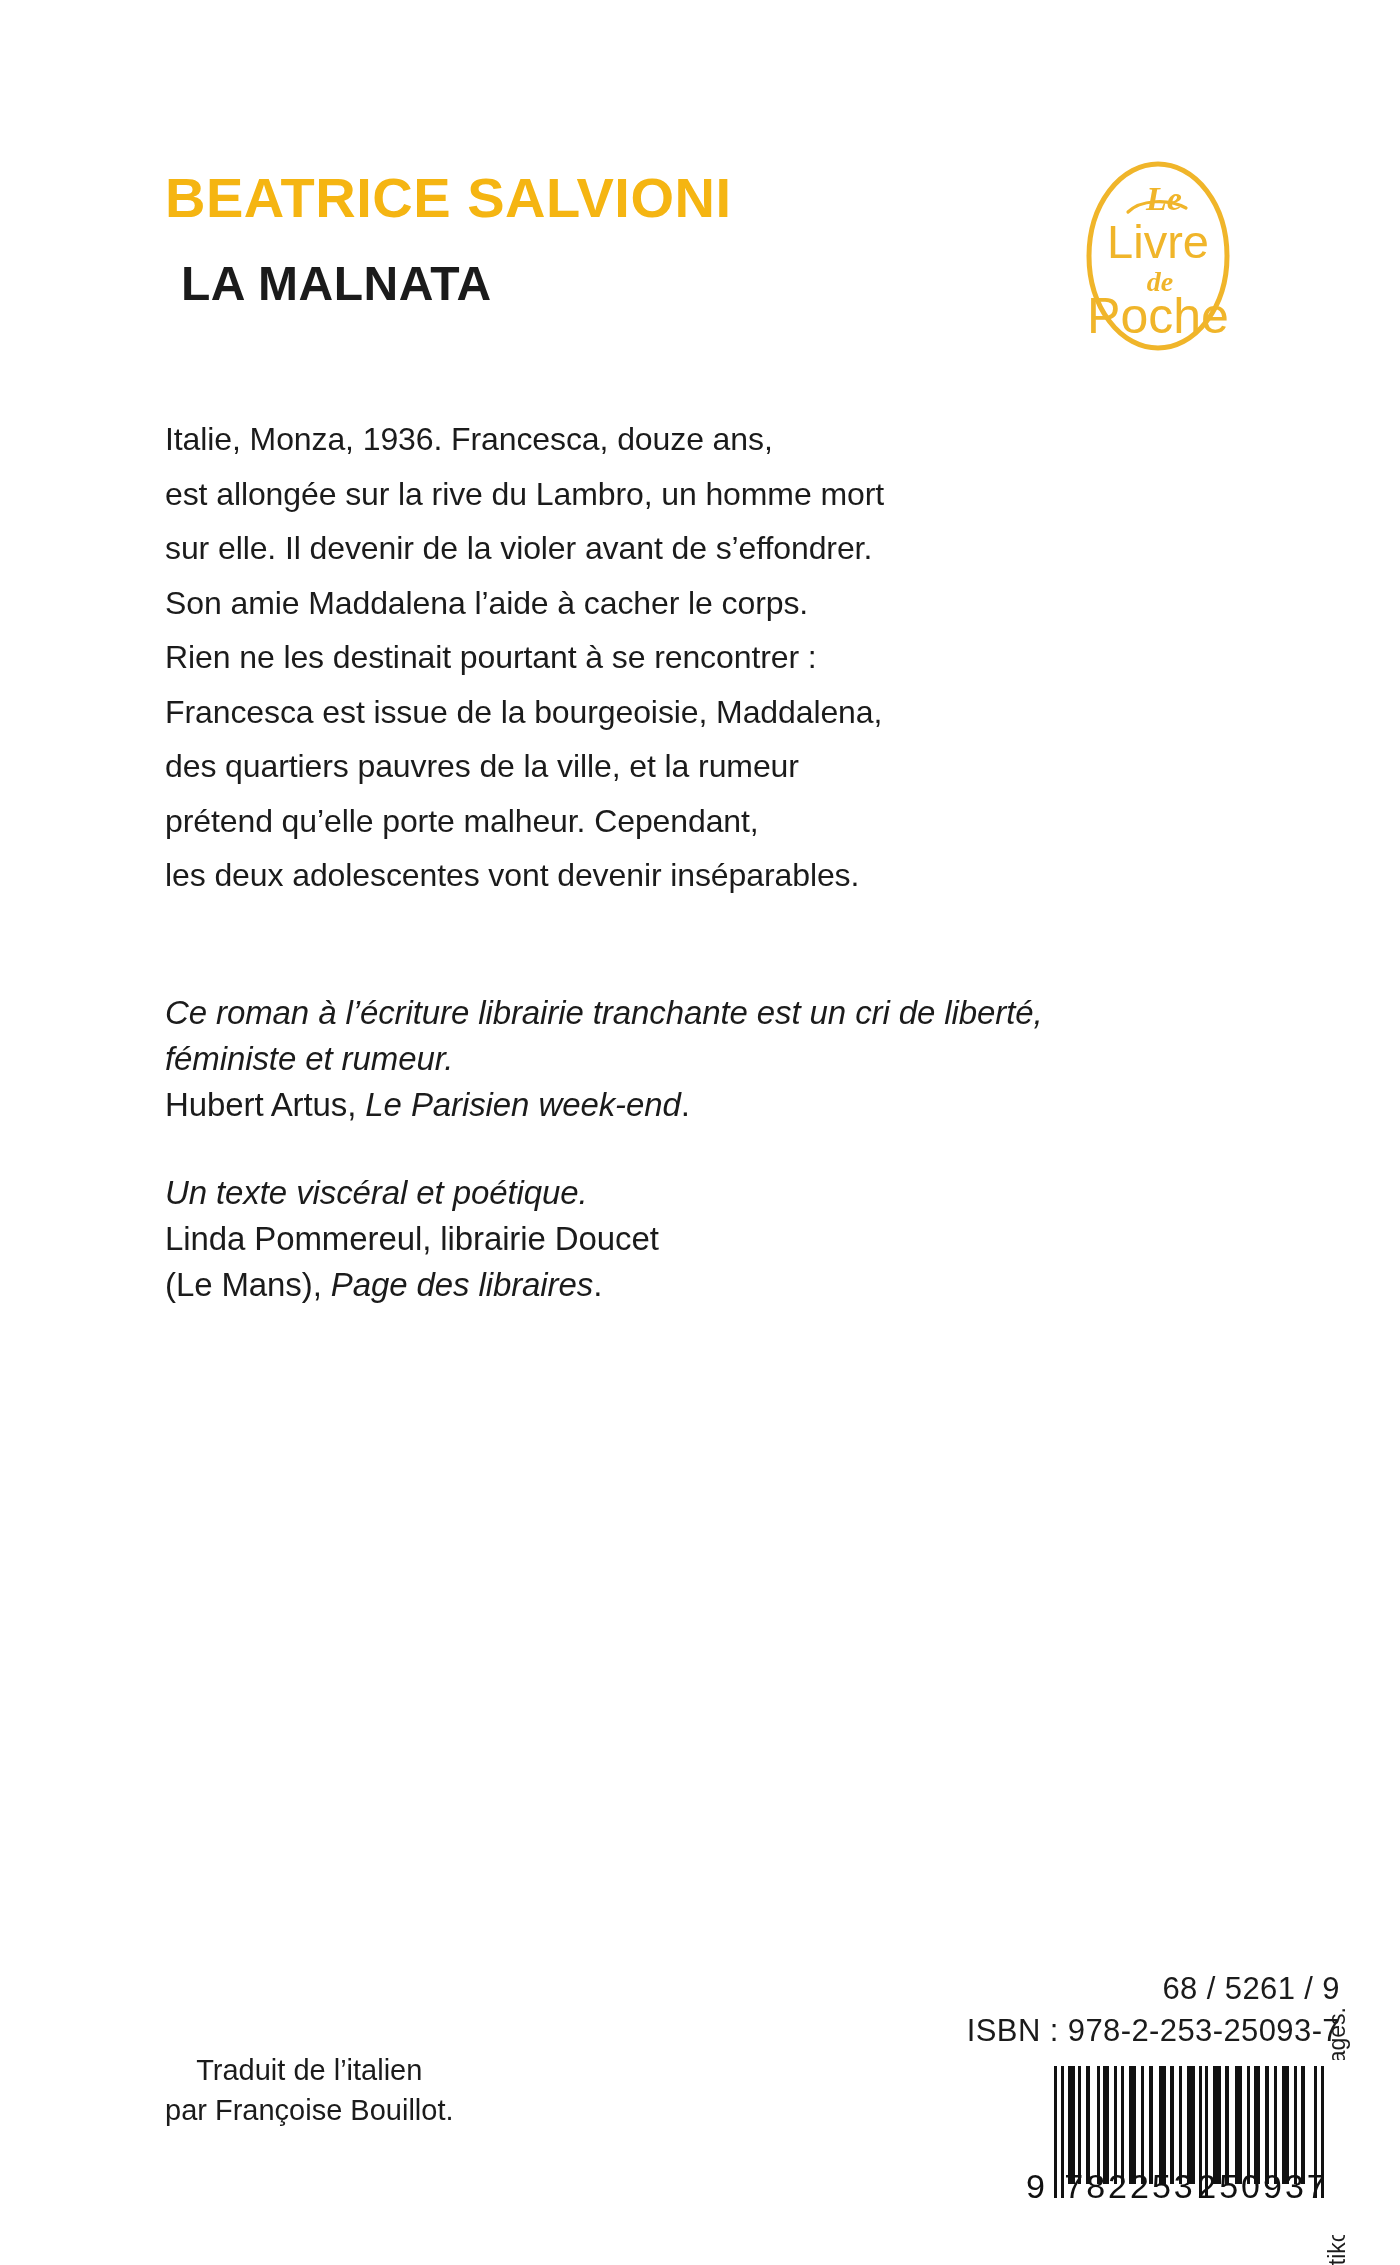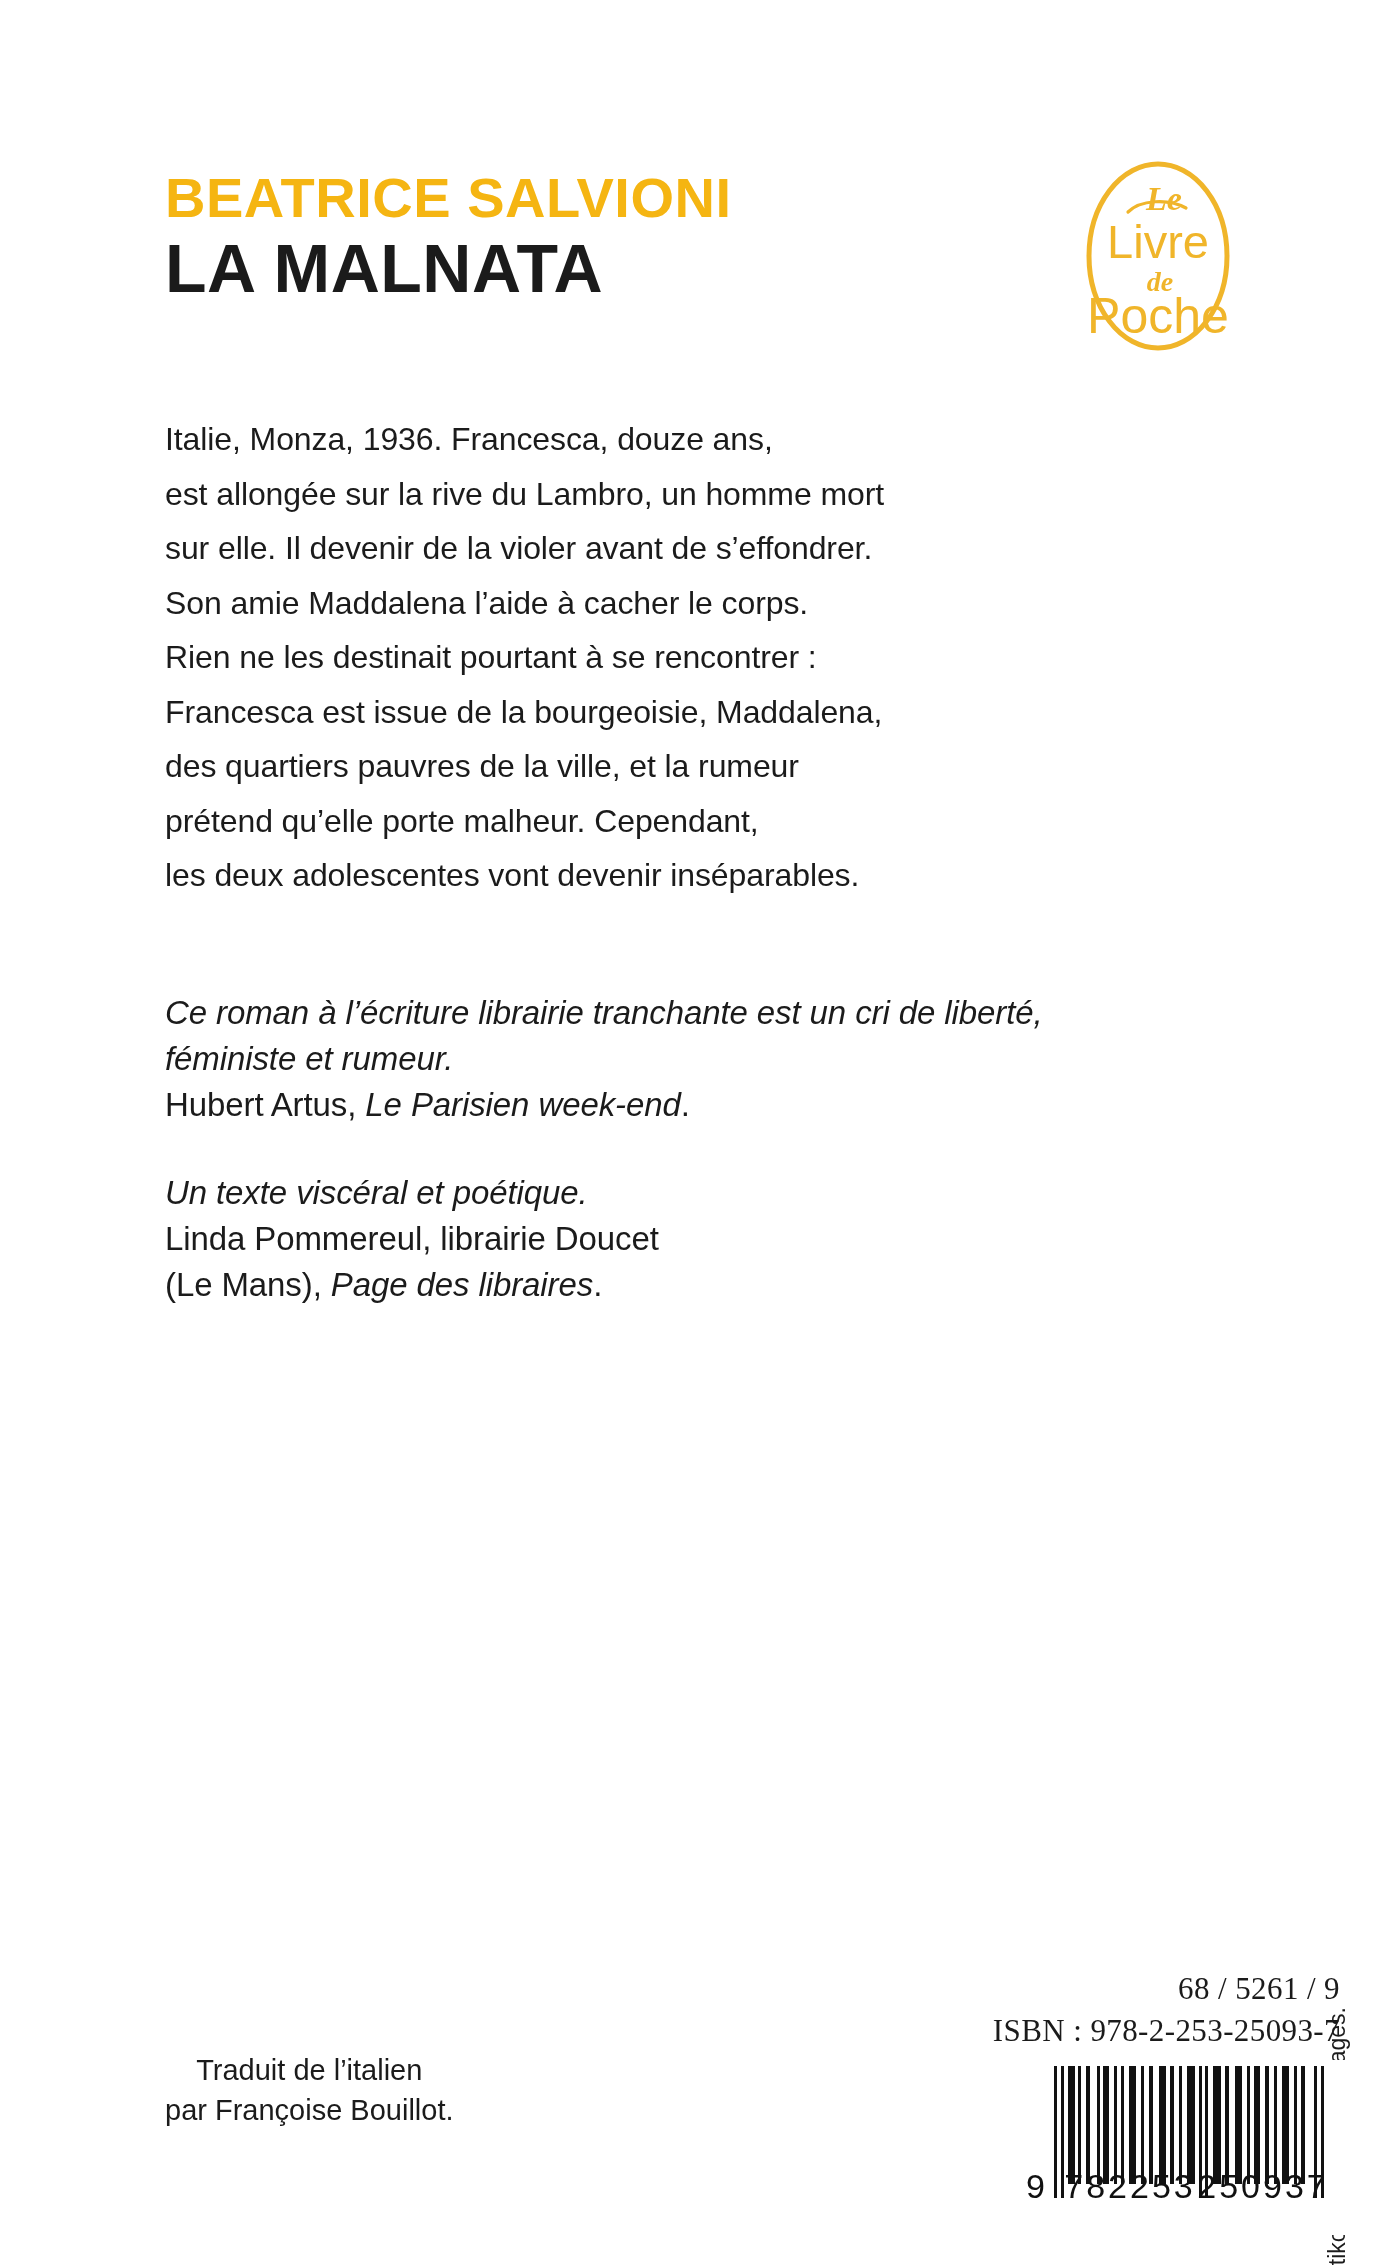--- a/index.html
+++ b/index.html
@@ -36,26 +36,26 @@
     line-height: 62px;
     letter-spacing: 0.5px;
     color: #f5b512;
     white-space: nowrap;
     margin: 0;
   }
 
   .title {
     font-family: "Liberation Sans", sans-serif;
     font-weight: 700;
-    font-size: 68px;
+    font-size: 48px;
     line-height: 62px;
     letter-spacing: 0.5px;
     color: #1b1b1b;
     white-space: nowrap;
-    margin: 0;
+    margin: 16px;
     padding-top: 8px;
   }
 
   
   .logo {
     position: absolute;
     left: 1082px;
     top: 158px;
     width: 152px;
     height: 196px;
@@ -131,21 +131,21 @@
   .isbn-block {
     position: absolute;
     right: 60px;
     top: 1968px;
     text-align: right;
     font-size: 31px;
     line-height: 42px;
     color: #1b1b1b;
     letter-spacing: 0.4px;
   }
-  .isbn-block .ln { display: block; white-space: nowrap; font-family: Liberation Serif, serif; }
+  .isbn-block .ln { display: block; white-space: nowrap; }
 
   
   .barcode {
     position: absolute;
     right: 48px;
     top: 2060px;
     width: 350px;
     height: 175px;
   }
   .barcode svg { display: block; }

